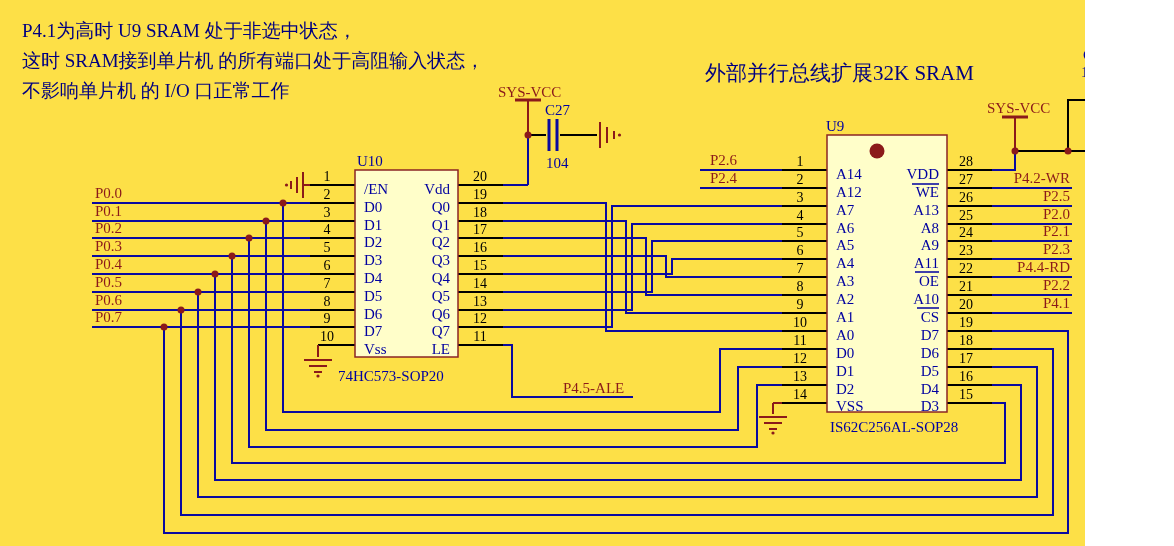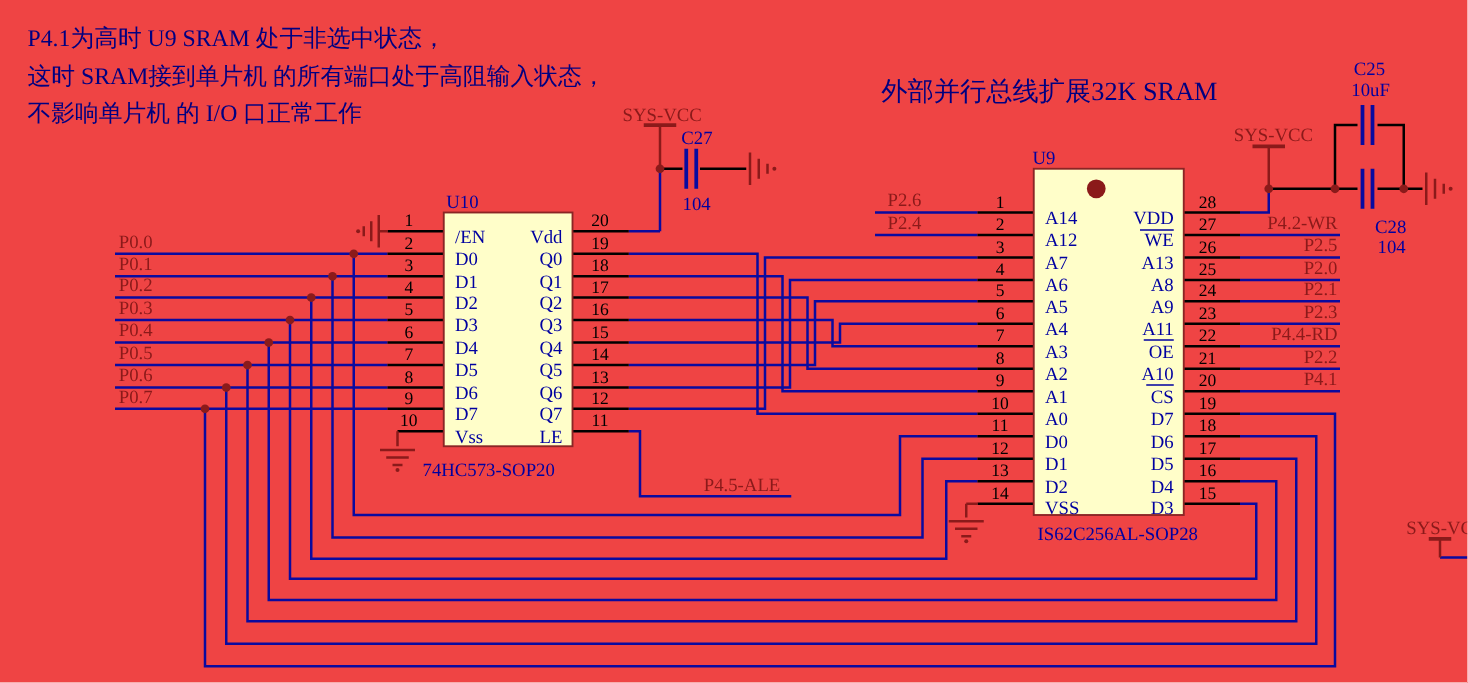--- a/index.html
+++ b/index.html
@@ -1,16 +1,16 @@
 <!DOCTYPE html>
 <html><head>
 <meta charset="utf-8">
 <style>
   html,body{margin:0;padding:0;background:#fff;}
-  #stage{position:relative;width:1174px;height:546px;background:#ef4444;overflow:hidden;
+  #stage{position:relative;width:1085px;height:546px;background:#fde047;overflow:hidden;
          font-family:"Liberation Serif","DejaVu Serif",serif;}
   svg{display:block}
   .wire{stroke:#0a0aa0;stroke-width:2;fill:none}
   .blk{stroke:#000000;stroke-width:2;fill:none}
   .red{stroke:#8b1a1a;stroke-width:2;fill:none}
   .redbar{stroke:#8b1a1a;stroke-width:3;fill:none}
   .capbar{stroke:#0a0aa0;stroke-width:3;fill:none}
   .chip{fill:#fffec9;stroke:#8b2525;stroke-width:1.5}
   .dot{fill:#8b1a1a}
   text{font-family:"Liberation Serif","DejaVu Serif",serif;}

